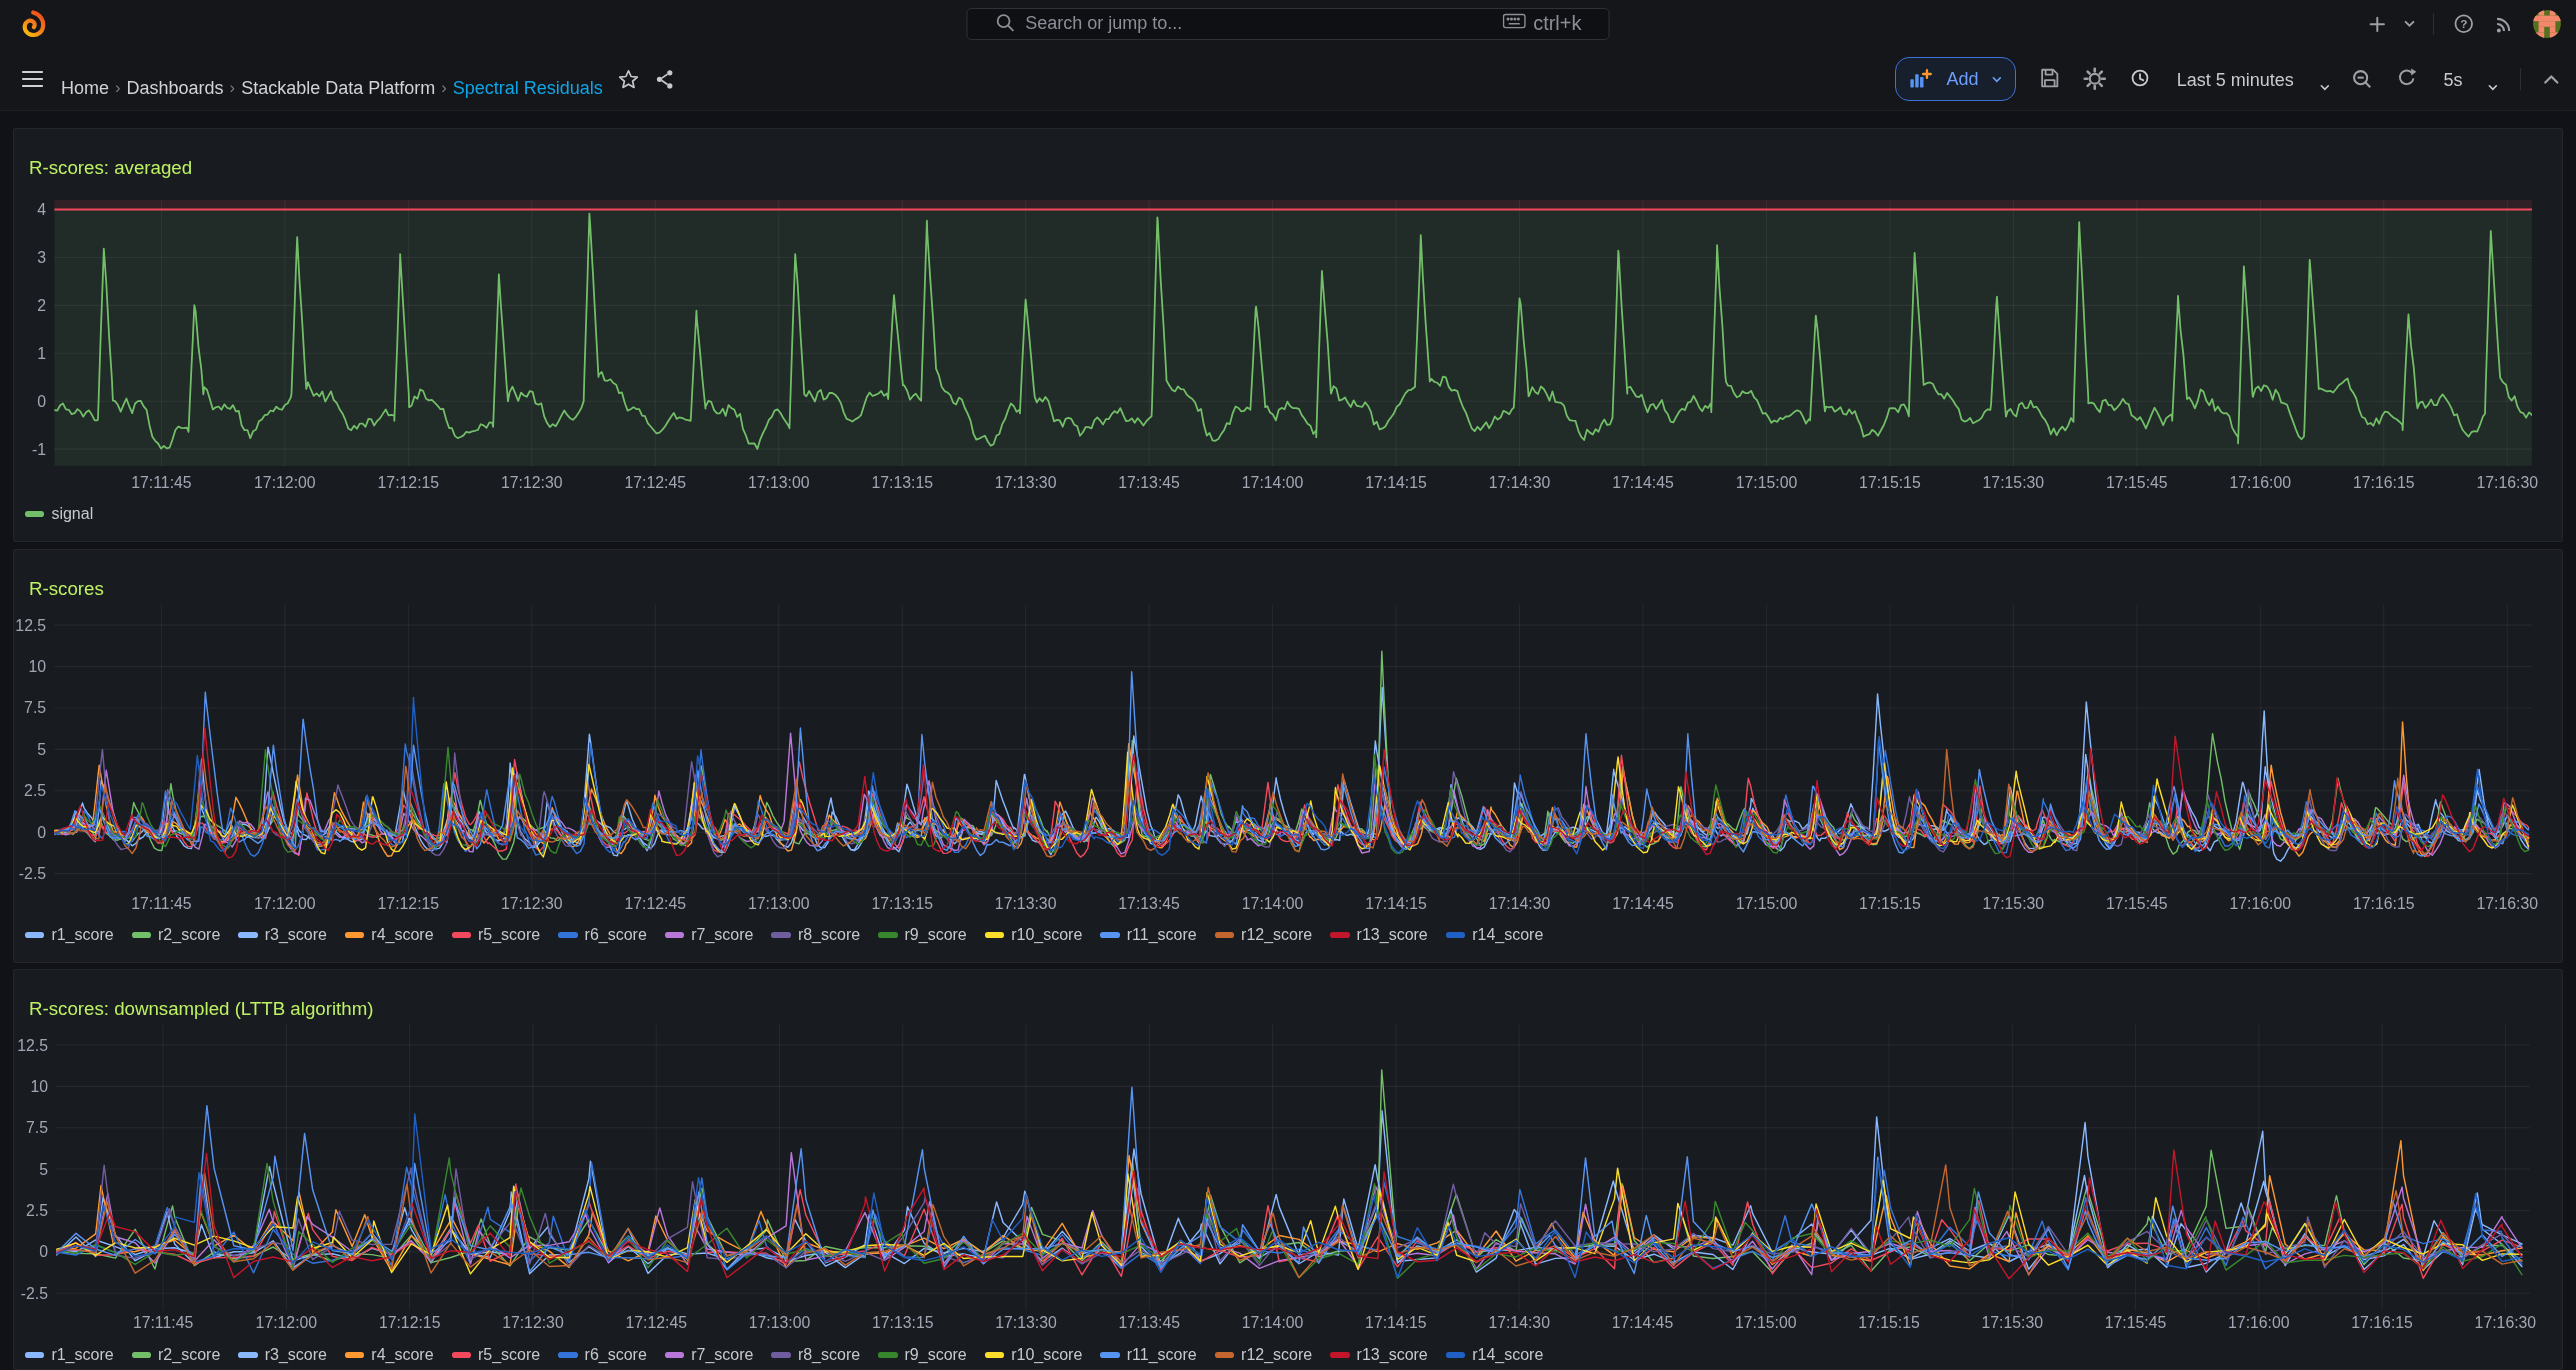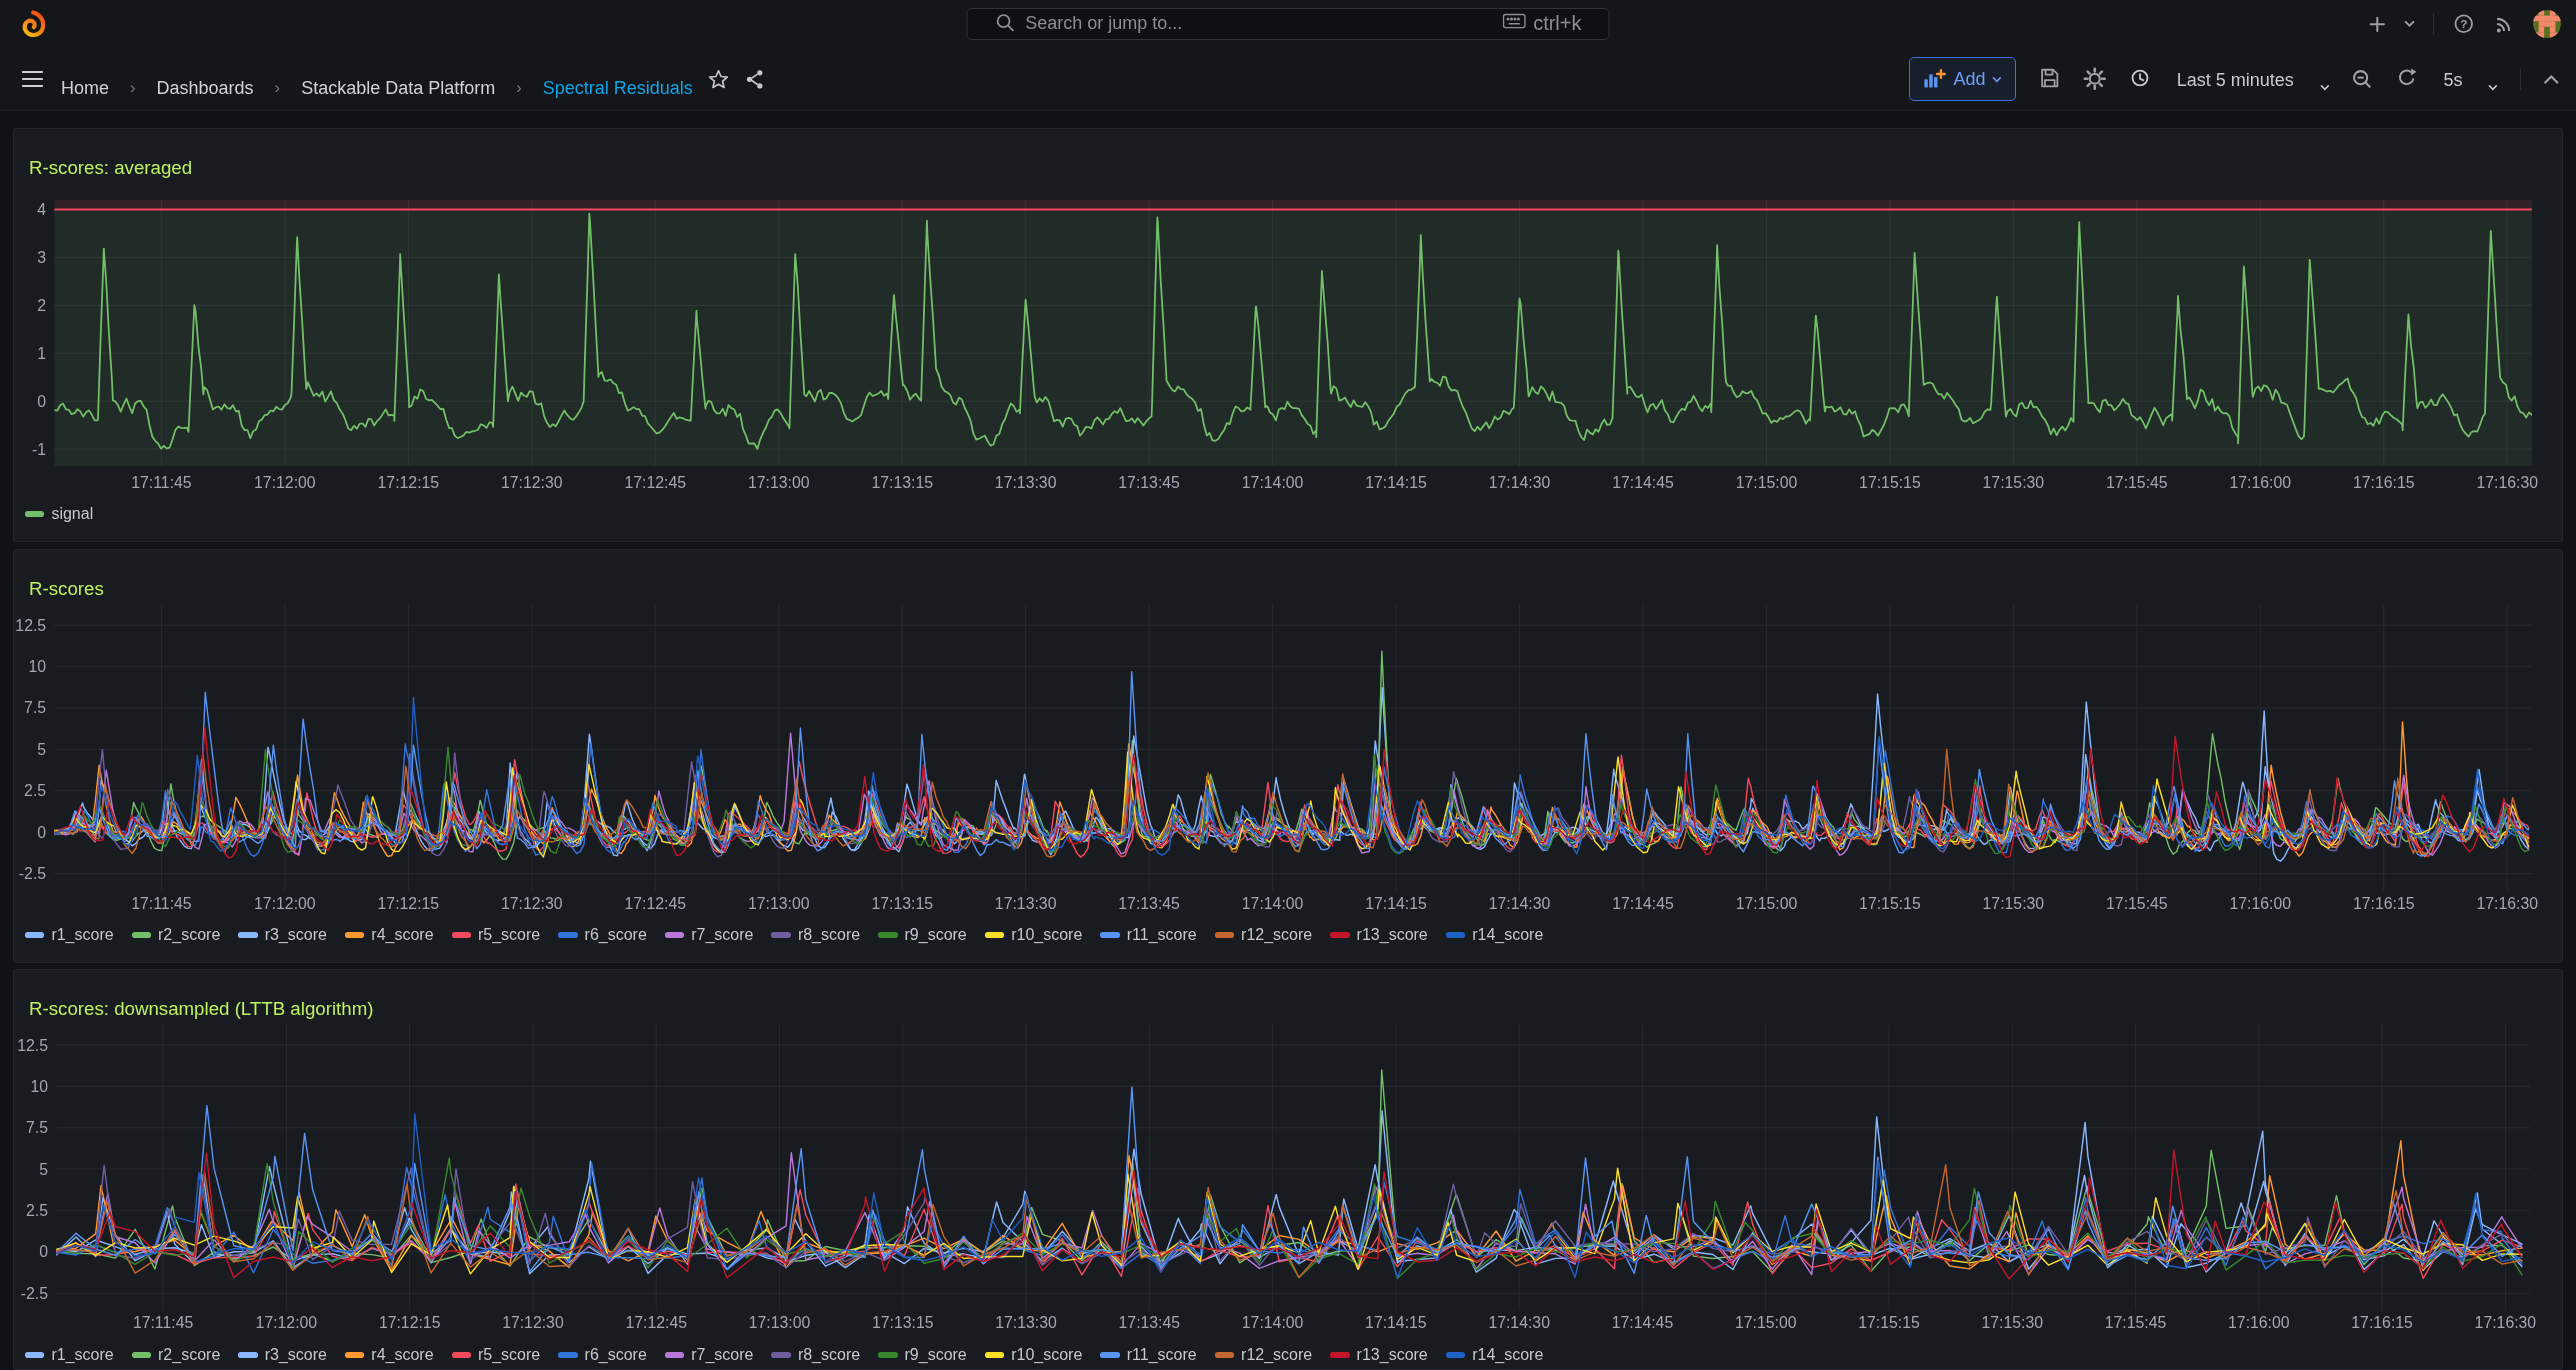--- a/index.html
+++ b/index.html
@@ -18,27 +18,27 @@
   .nav-right{position:absolute;right:15px;top:0;height:48px;display:flex;align-items:center;gap:18px;}
   .iconbtn{display:flex;align-items:center;justify-content:center;cursor:pointer;}
   .vdiv{width:0.7px;height:22px;background:#2c2e33;}
   .avatar{width:28px;height:28px;border-radius:50%;overflow:hidden;}
 
   
   #toolbar{position:absolute;left:0;top:48px;width:100%;height:62px;background:#141619;border-bottom:0.7px solid #1d1f24;}
   .tb-left{position:absolute;left:19.4px;top:0;height:100%;display:flex;align-items:center;gap:15px;}
   .hamburger{display:flex;flex-direction:column;gap:4.2px;cursor:pointer;padding:2.8px;}
   .hamburger span{display:block;width:21px;height:2.8px;background:#d0d1d5;border-radius:0.7px;}
-  .crumbs{display:flex;align-items:center;gap:21px;font-size:18px;margin-top:18px;}
+  .crumbs{display:flex;align-items:center;gap:6px;font-size:18px;margin-top:18px;}
   .crumb{color:#d2d3d7;cursor:pointer;}
   .crumb.current{color:#0ea5e9;}
   .crumb-sep{color:#787b82;font-size:16.6px;}
   .tb-right{position:absolute;right:16.6px;top:0;height:100%;display:flex;align-items:center;gap:22px;}
-  .addbtn{display:flex;align-items:center;gap:7px;height:42px;padding:0 12.5px;border:0.7px solid #3d71d9;
-          border-radius:5px;background:rgba(61,113,217,0.10);cursor:pointer;}
+  .addbtn{display:flex;align-items:center;gap:14px;height:42px;padding:0 12.5px;border:0.7px solid #3d71d9;
+          border-radius:14px;background:rgba(61,113,217,0.10);cursor:pointer;}
   .addbtn .lbl{color:#6e9fff;font-size:18px;font-weight:500;}
   .tgroup{display:flex;align-items:flex-end;gap:26px;cursor:pointer;}
   .tgroup .lbl{color:#c9cacf;font-size:18px;}
 
   
   .panel{position:absolute;left:13px;width:2550px;background:#181b20;border:0.7px solid #24262b;
          border-radius:2.1px;box-sizing:border-box;}
   .panel-title{position:absolute;left:15px;top:12.5px;font-size:18.7px;font-weight:500;color:#bef264;z-index:2;}
   .plot{position:absolute;left:0;top:0;width:100%;height:100%;z-index:1;}
   .plot text{font-family:"Liberation Sans","DejaVu Sans",sans-serif;}

